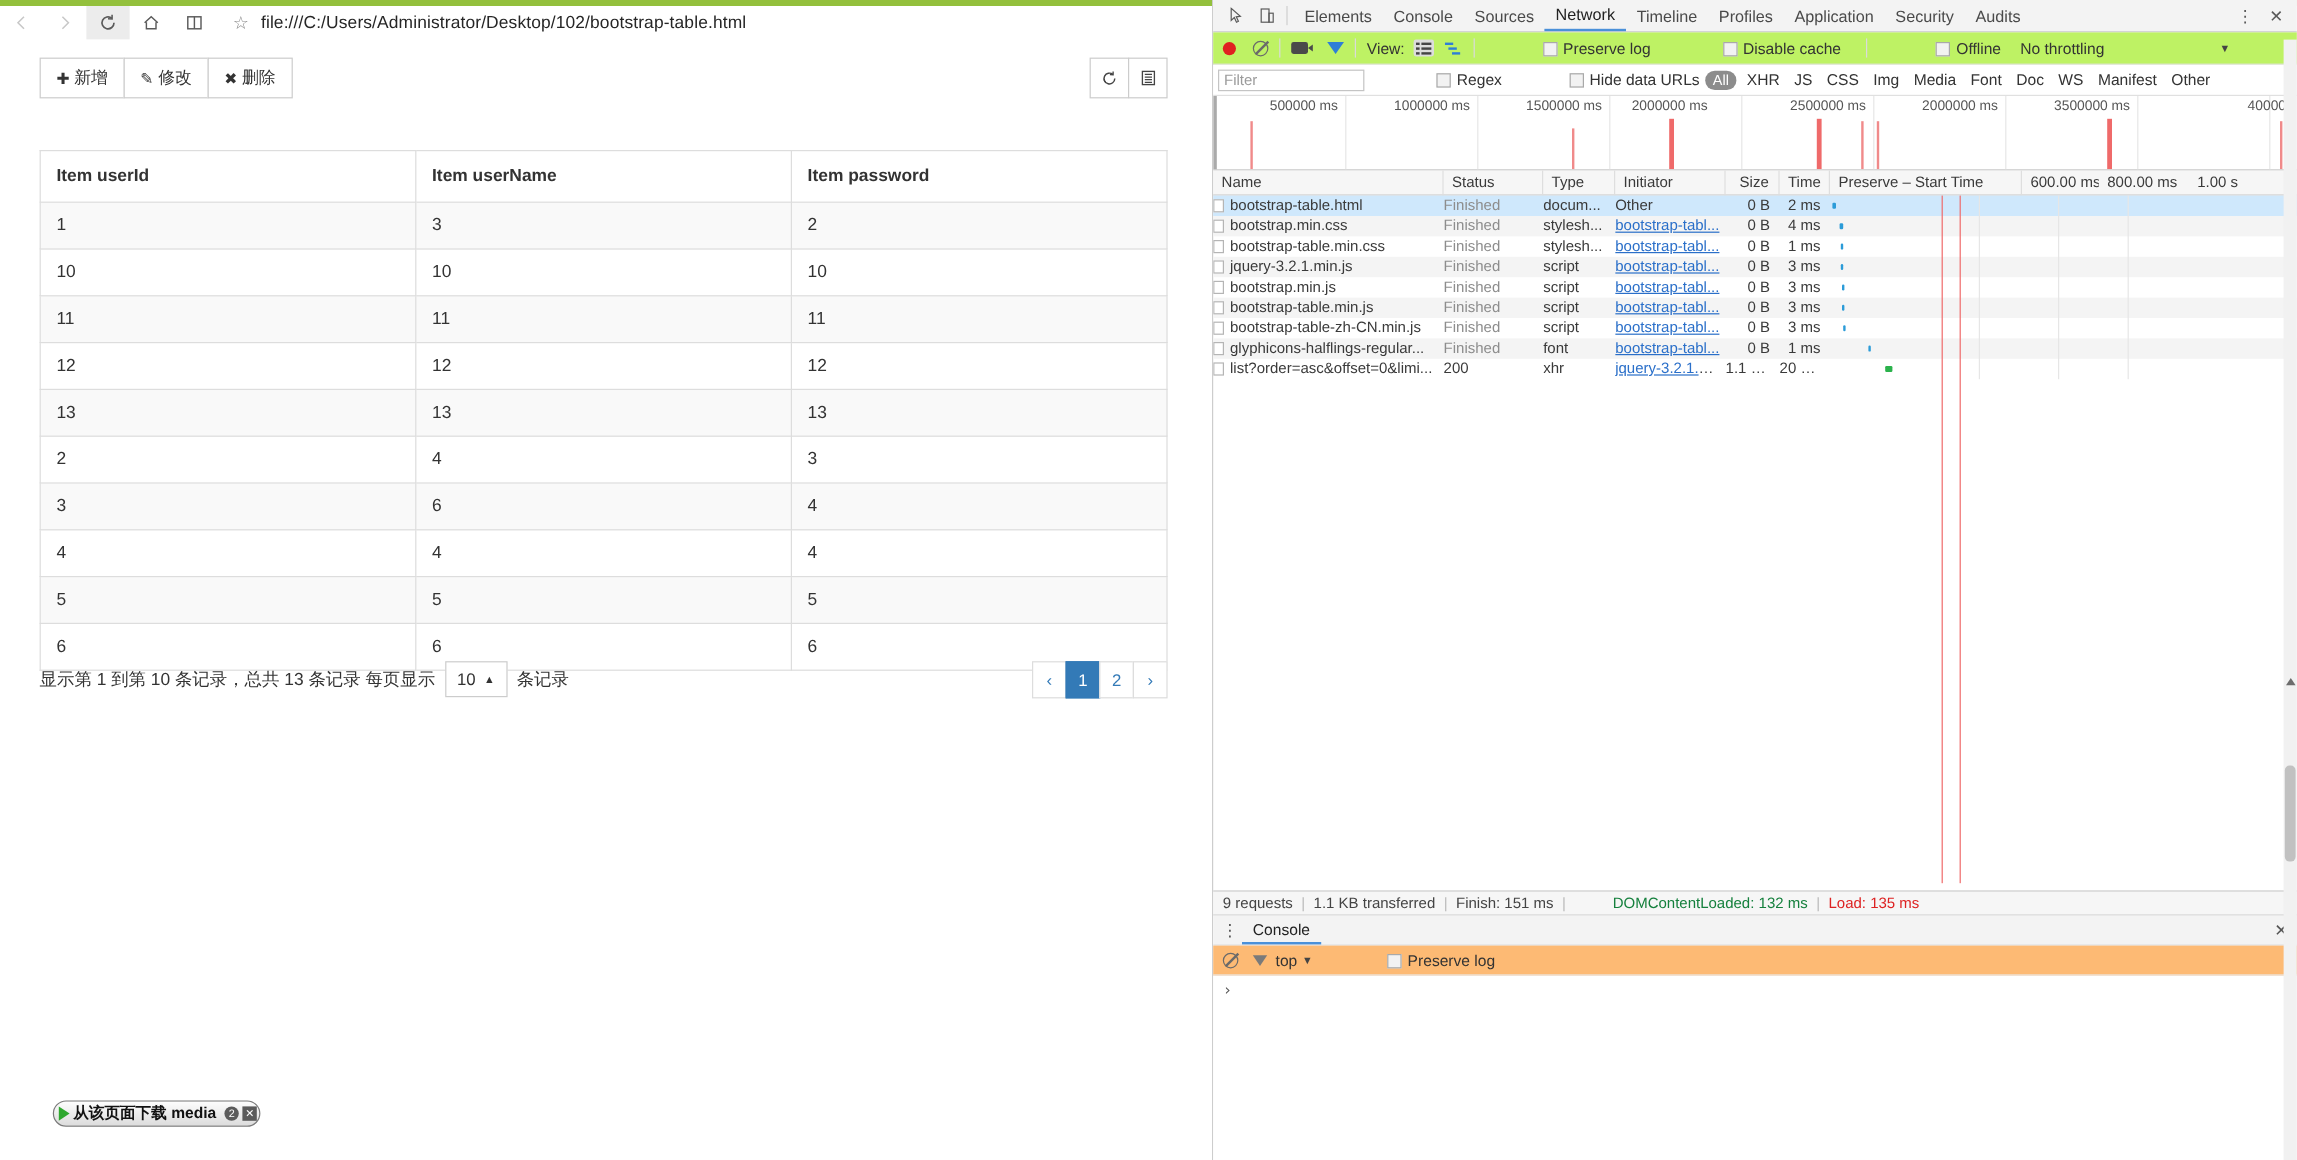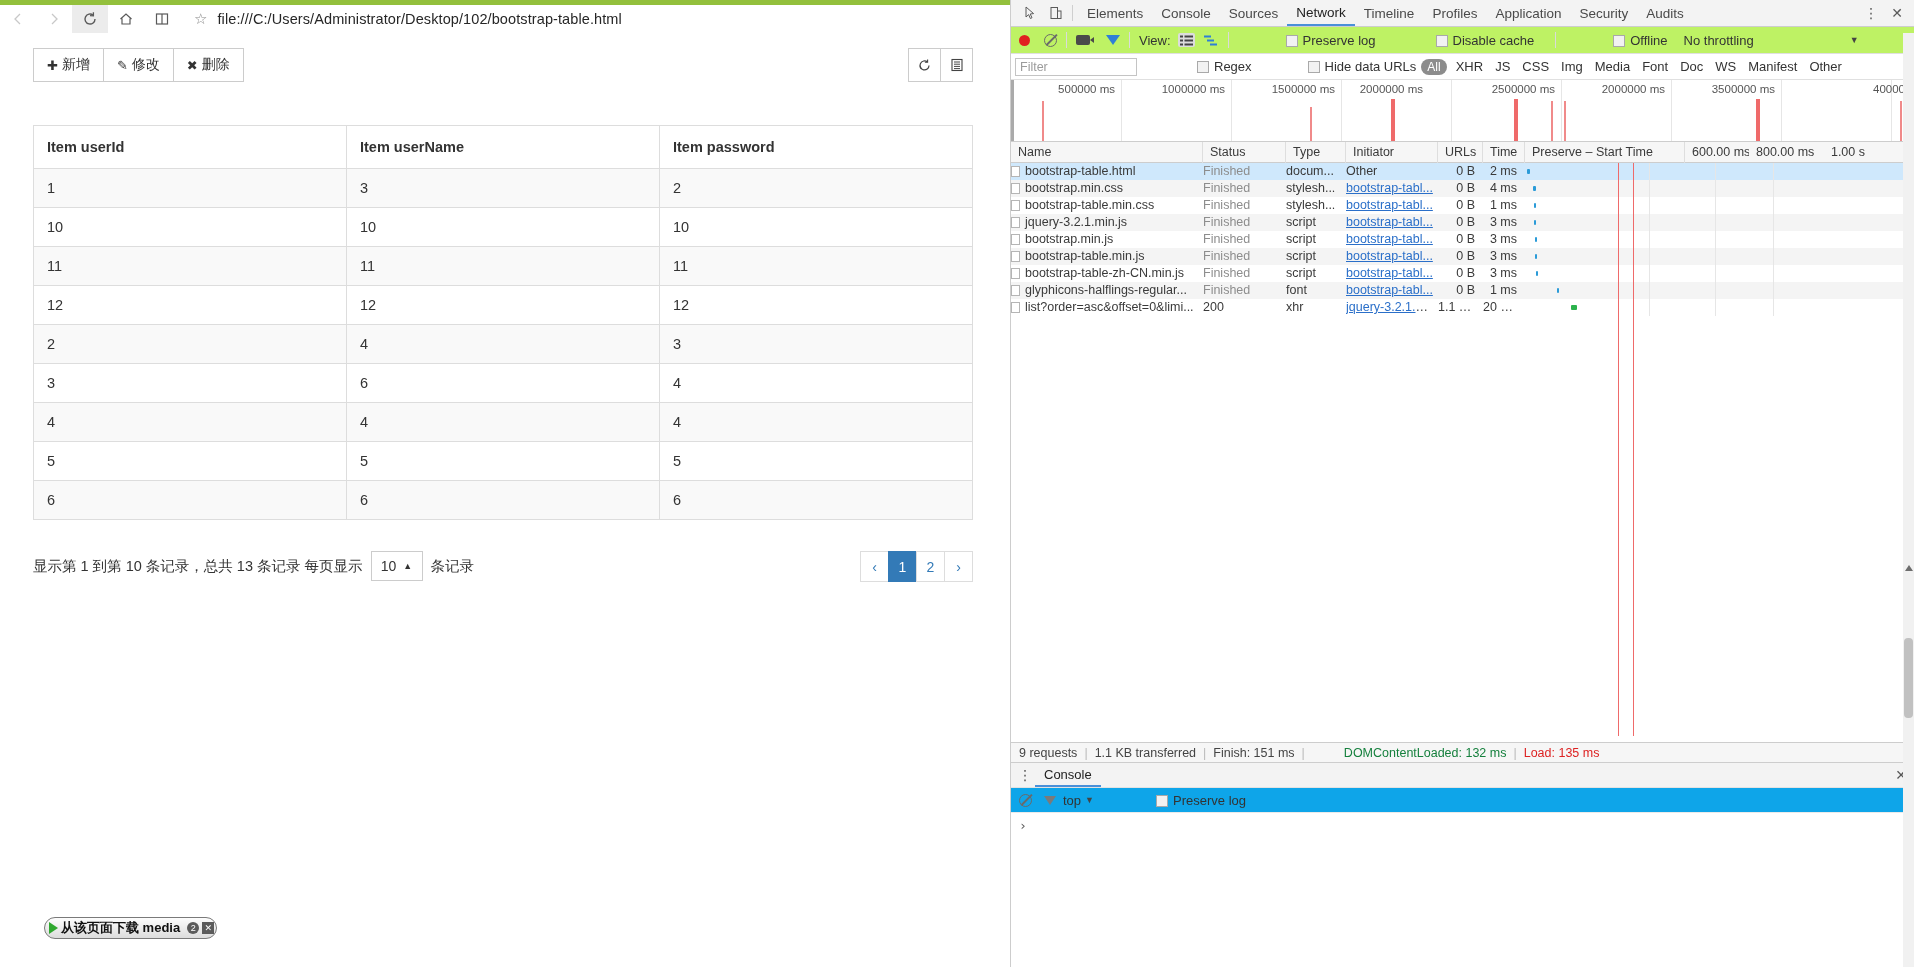--- a/index.html
+++ b/index.html
@@ -298,21 +298,21 @@
   }
   .kebab { width: 20px; height: 20px; display:flex; align-items:center; justify-content:center;
            color:#555; font-size: 14px; cursor: pointer; }
   .drawer-tab {
     padding: 0 9px; height: 24px; display: flex; align-items: center; font-size: 13px;
     color: #222; border-bottom: 2px solid #4a90d9; cursor: pointer;
   }
   .drawer-close { margin-left: auto; margin-right: 8px; color: #555; font-size: 14px; cursor: pointer; }
   .console-toolbar {
     height: 25px; display: flex; align-items: center; padding-left: 8px;
-    border-bottom: 1px solid #eaeaea; background: #0ea5e9;
+    border-bottom: 1px solid #eaeaea; background: #fdba74;
   }
   .ctx-label { font-size: 13px; color: #333; margin: 0 4px 0 7px; }
   .ctx-caret { font-size: 9px; color: #444; margin-right: 14px; }
   .console-prompt { padding: 5px 8px; font-size: 13px; color: #5a5a5a;
                     font-family: "DejaVu Sans Mono", monospace; }
 
   
   #right-scroll {
     position: absolute; right: 0; top: 33px; width: 11px; height: 934px; background: #f1f1f1;
   }
@@ -504,20 +504,25 @@
         </tr>
       <tr>
           <td>11</td>
           <td>11</td>
           <td>11</td>
         </tr>
       <tr>
           <td>12</td>
           <td>12</td>
           <td>12</td>
+        </tr>
+      <tr>
+          <td>13</td>
+          <td>13</td>
+          <td>13</td>
         </tr>
       <tr>
           <td>2</td>
           <td>4</td>
           <td>3</td>
         </tr>
       <tr>
           <td>3</td>
           <td>6</td>
           <td>4</td>
@@ -676,21 +681,21 @@
     <div class="ov-red" style="left:553px; height:40px;"></div>
     <div class="ov-red fat" style="left:745px; height:42px;"></div>
     <div class="ov-red" style="left:889px; height:40px;"></div>
   </div>
 
   <div class="dt-table-head">
     <div class="th" style="width:192px;">Name</div>
     <div class="th" style="width:83px;">Status</div>
     <div class="th" style="width:60px;">Type</div>
     <div class="th" style="width:92px;">Initiator</div>
-    <div class="th num" style="width:45px;">URLs</div>
+    <div class="th num" style="width:45px;">Size</div>
     <div class="th num" style="width:42px;">Time</div>
     <div class="th" style="width:160px;">Preserve – Start Time</div>
     <div class="th num" style="width:64px;border-right:none;">600.00 ms</div>
     <div class="th num" style="width:66px;border-right:none;">800.00 ms</div>
     <div class="th num" style="width:58px;border-right:none;">1.00 s</div>
   </div>
 
   <div class="dt-rows" id="network-rows">
       <div class="nrow sel">
         <div class="cell name" style="width: 192px;">

